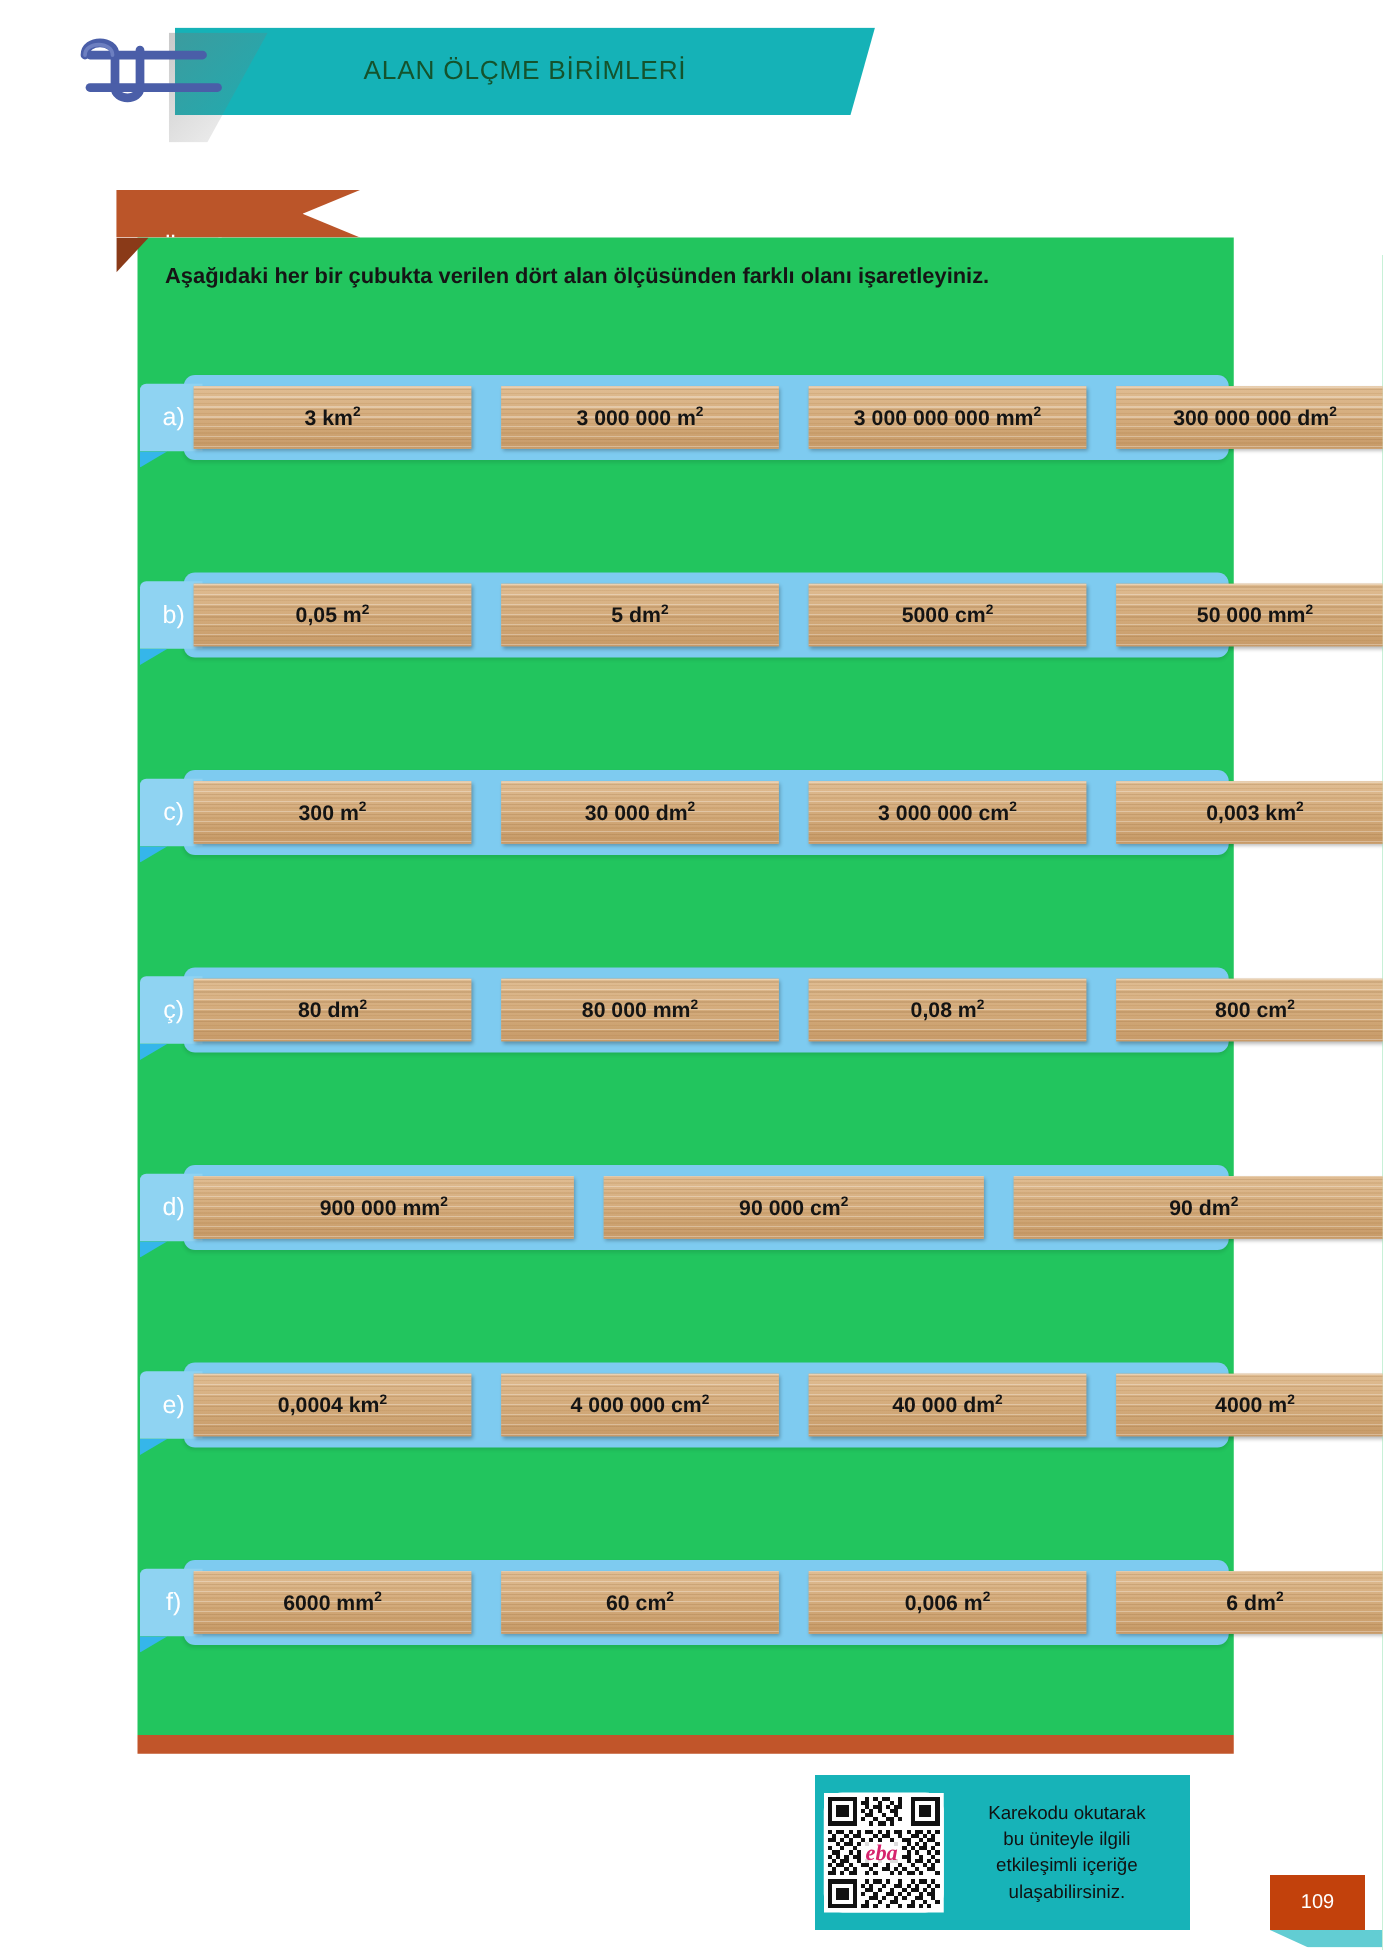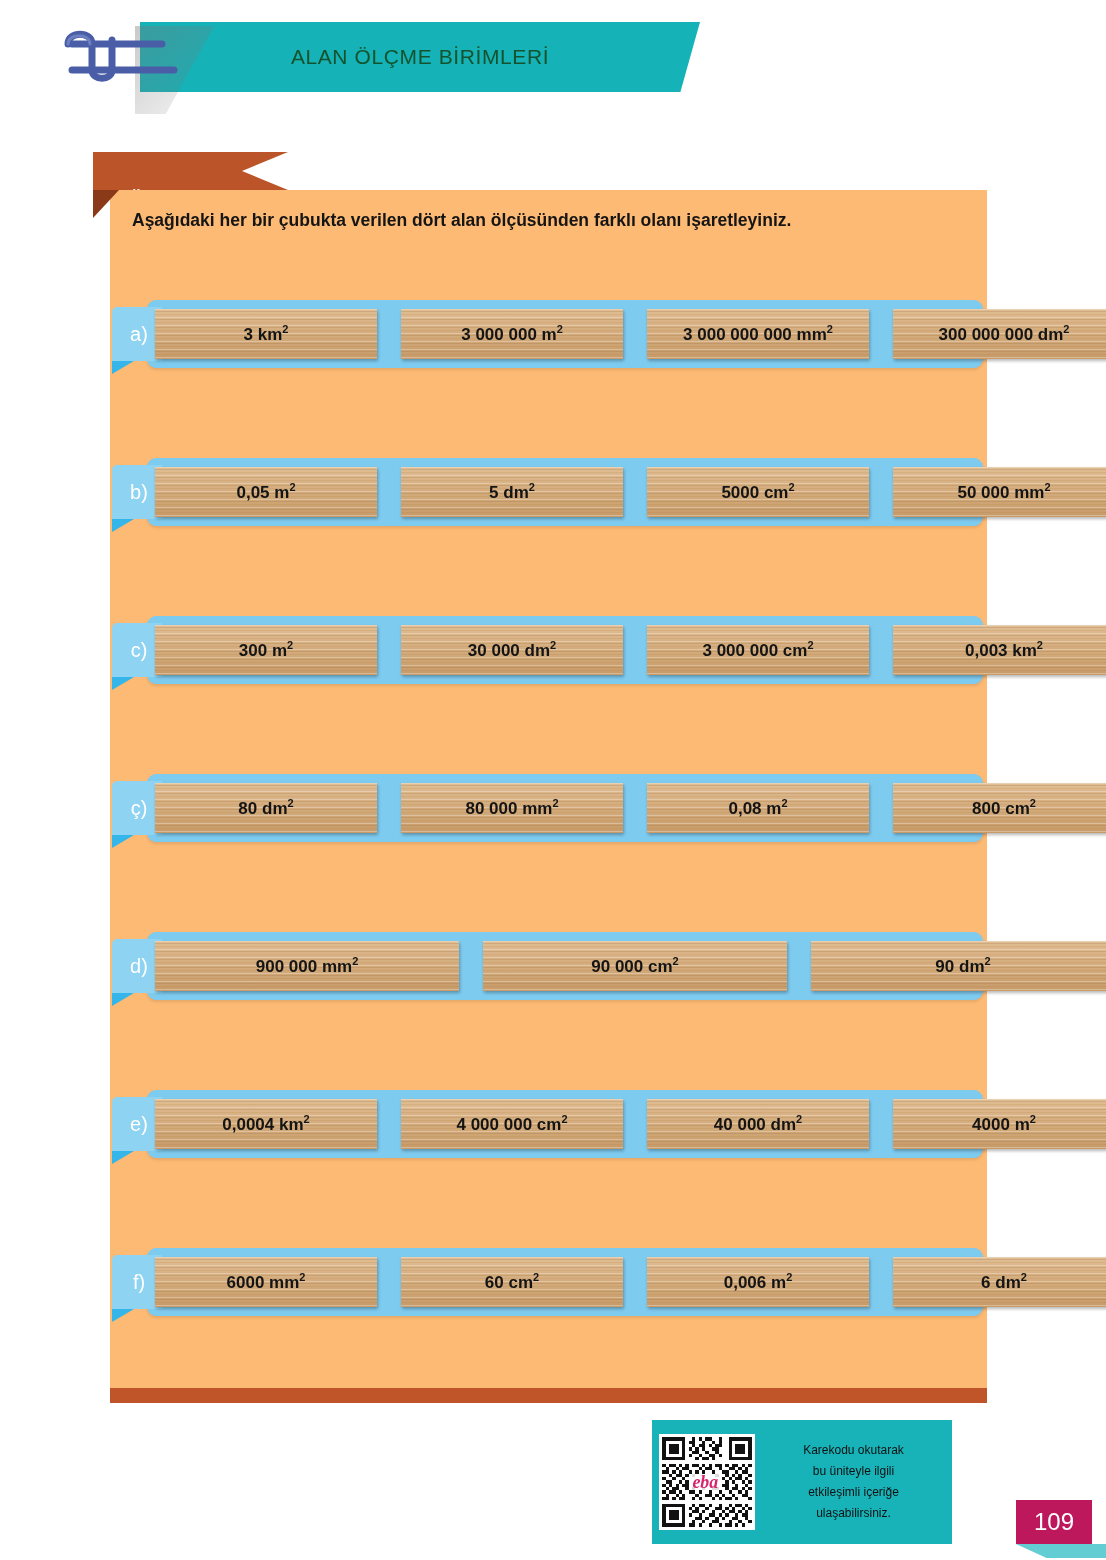--- a/index.html
+++ b/index.html
@@ -104,21 +104,21 @@
     z-index: 6;
   }
 
   
   #content-panel {
     position: absolute;
     left: 110px;
     top: 190px;
     width: 877px;
     height: 1198px;
-    background: #fdba74;
+    background: #22c55e;
     text-decoration: underline;
   }
   #instruction {
     position: absolute;
     left: 22px;
     top: 20px;
     width: 835px;
     font-size: 17.5px;
     font-weight: bold;
     color: #151515;
@@ -240,36 +240,36 @@
     margin-left: 7px;
     background: #ffffff;
     position: relative;
     flex: none;
     border-radius: 15px;
   }
   #qr-text {
     flex: 1;
     text-align: center;
     color: #111111;
-    font-size: 12px;
+    font-size: 15px;
     line-height: 21px;
     padding: 0 6px;
   }
   #qr-text div { white-space: nowrap; }
 
   
   #page-number-box {
     position: absolute;
     left: 1016px;
     top: 1500px;
     width: 76px;
     height: 44px;
-    background: #be185d;
+    background: #c2410c;
     color: #ffffff;
-    font-size: 24px;
+    font-size: 16px;
     display: flex;
     align-items: center;
     justify-content: center;
   }
   #page-number-shadow {
     position: absolute;
     left: 1016px;
     top: 1544px;
     width: 90px;
     height: 14px;

